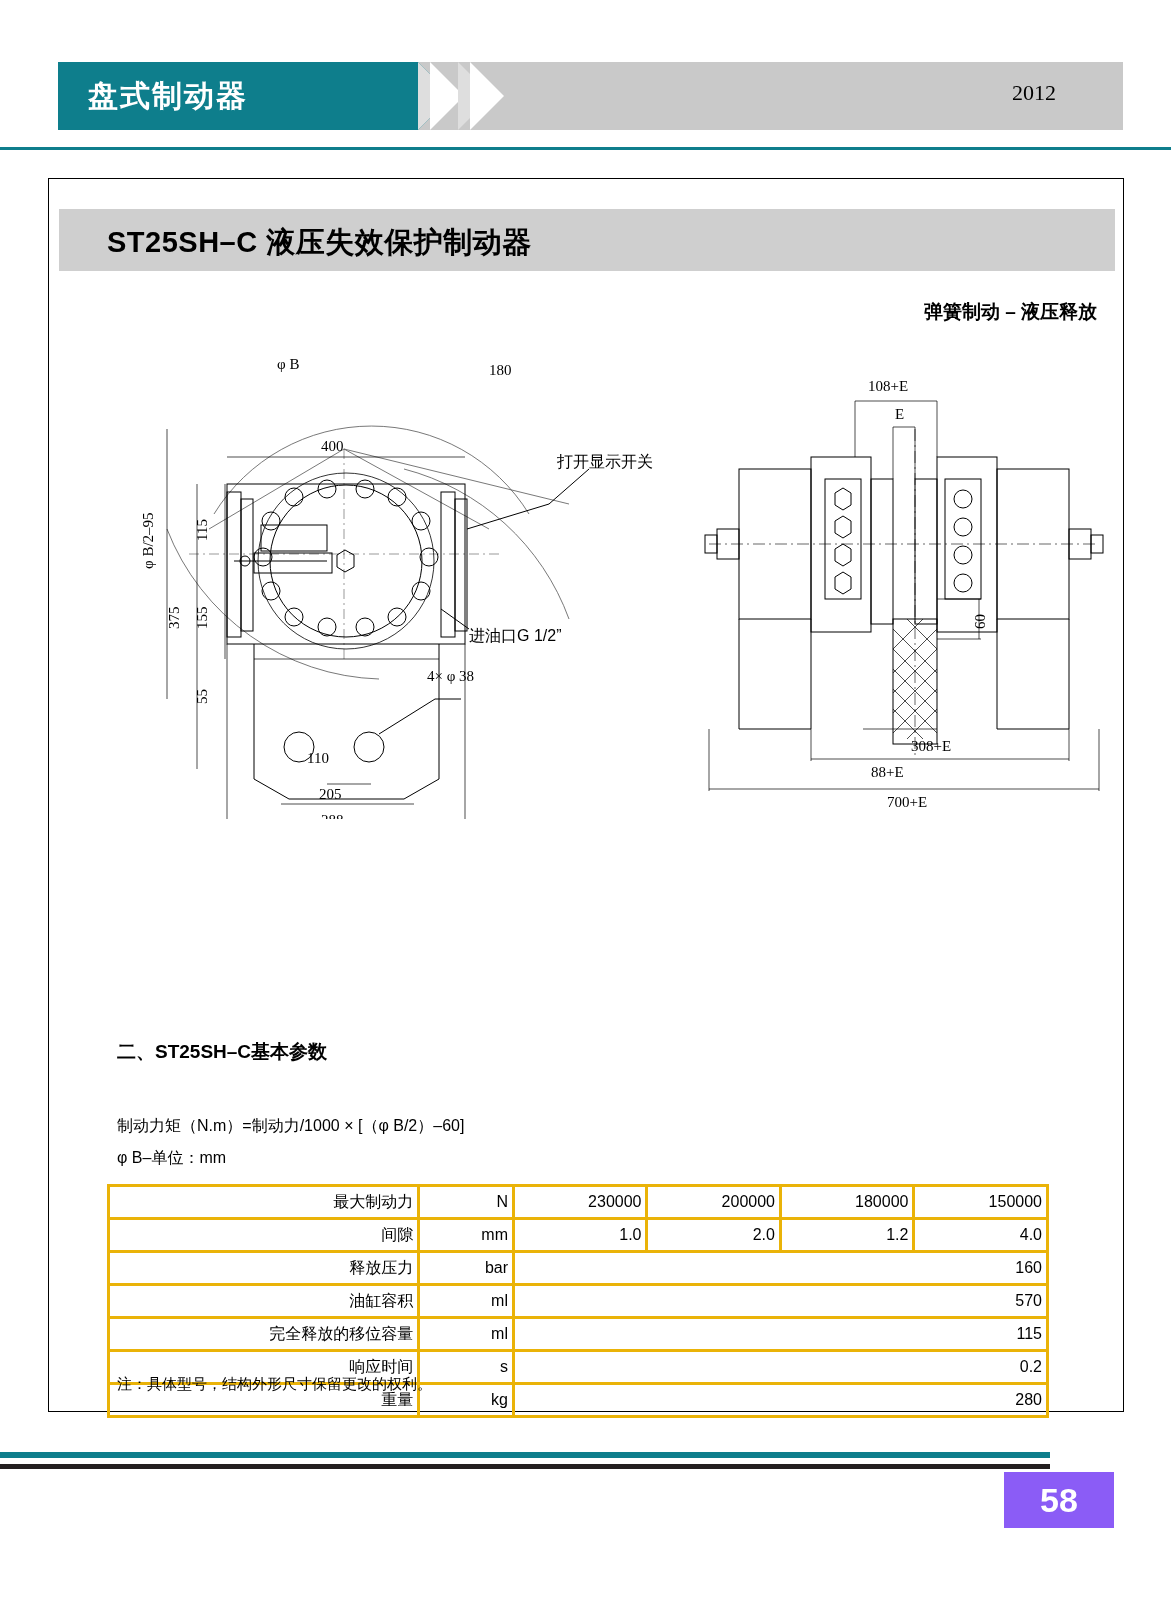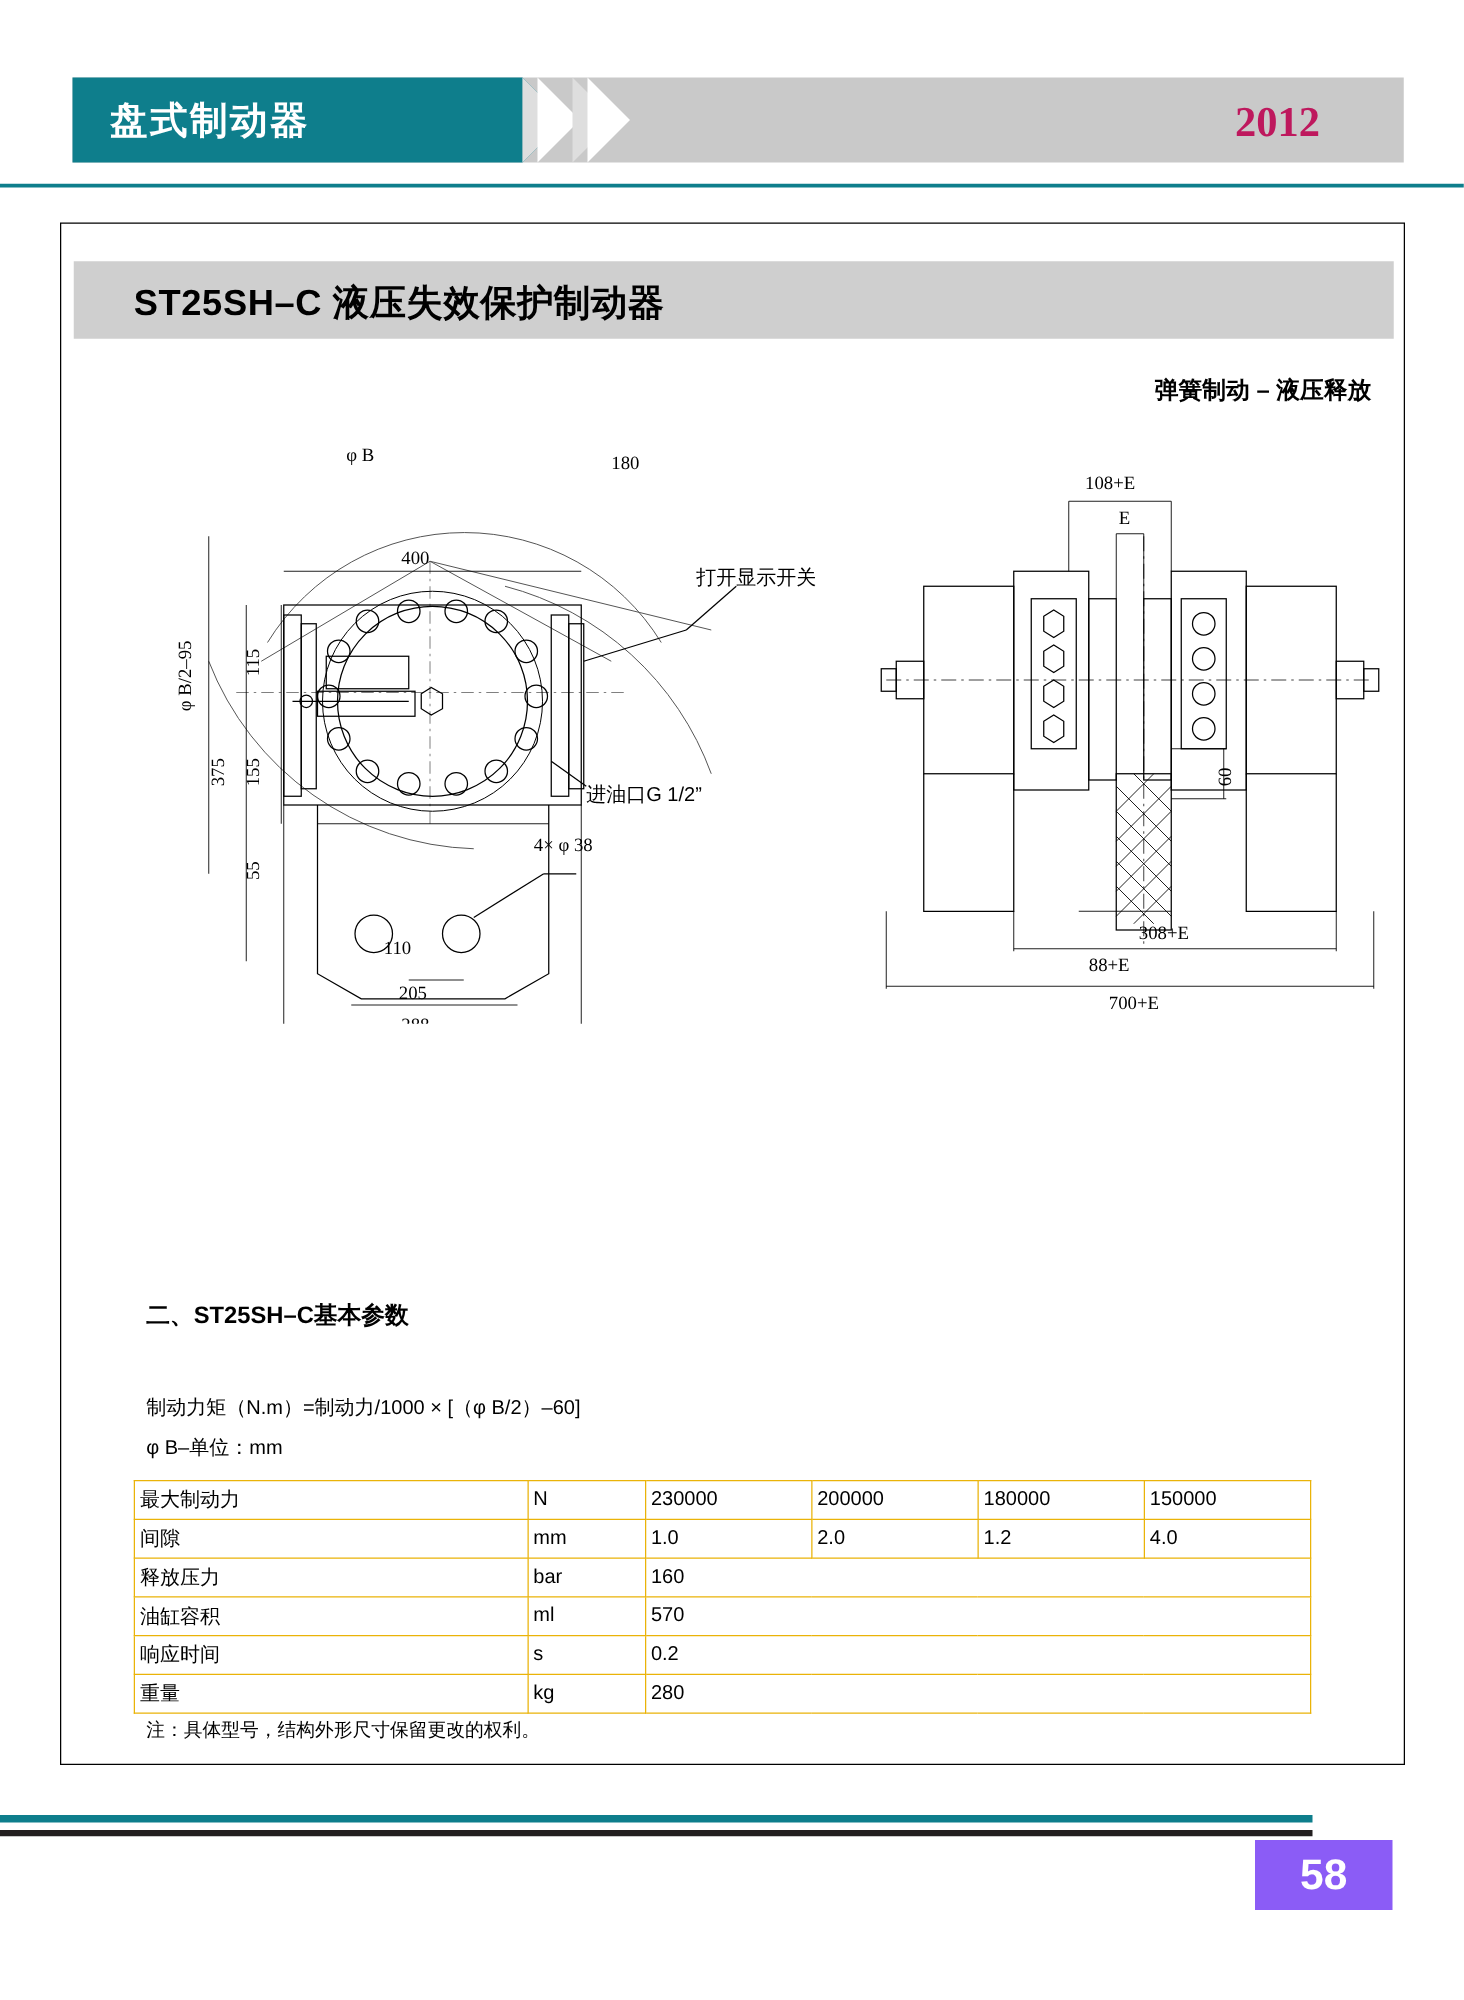--- a/index.html
+++ b/index.html
@@ -64,24 +64,23 @@
     position: absolute;
     top: 0;
     width: 0; height: 0;
     border-top: 34px solid transparent;
     border-bottom: 34px solid transparent;
     border-left: 34px solid #dedede;
   }
   .header-year {
     position: absolute;
     right: 115px; top: 18px;
-    font-size: 34px;
-    color: #be185d;
+    font-size: 22px;
+    color: #000000;
     font-family: "Liberation Serif", serif;
-    font-weight: bold;
   }
   .header-rule {
     position: absolute;
     left: 0; top: 147px;
     width: 1171px; height: 3px;
     background: #0e7e8c;
   }
 
   
   .frame {
@@ -138,23 +137,23 @@
 
   
   .spec-table {
     position: absolute;
     left: 58px; top: 1005px;
     width: 942px;
     border-collapse: collapse;
     font-size: 16px;
   }
   .spec-table td {
-    border: 1px solid #eab308;
+    border: 3px solid #eab308;
     height: 30px;
-    text-align: left;
+    text-align: right;
     padding: 0 4px;
   }
   .col-label { width: 330px; }
   .col-unit { width: 90px; }
   .col-val { width: 130px; }
 
   .note {
     position: absolute;
     left: 68px; top: 1196px;
     font-size: 15px;
@@ -402,20 +401,25 @@
         <td class="col-label">释放压力</td>
         <td class="col-unit">bar</td>
         <td colspan="4">160</td>
       </tr>
       <tr>
         <td class="col-label">油缸容积</td>
         <td class="col-unit">ml</td>
         <td colspan="4">570</td>
       </tr>
       <tr>
+        <td class="col-label">完全释放的移位容量</td>
+        <td class="col-unit">ml</td>
+        <td colspan="4">115</td>
+      </tr>
+      <tr>
         <td class="col-label">响应时间</td>
         <td class="col-unit">s</td>
         <td colspan="4">0.2</td>
       </tr>
       <tr>
         <td class="col-label">重量</td>
         <td class="col-unit">kg</td>
         <td colspan="4">280</td>
       </tr>
     </tbody>

